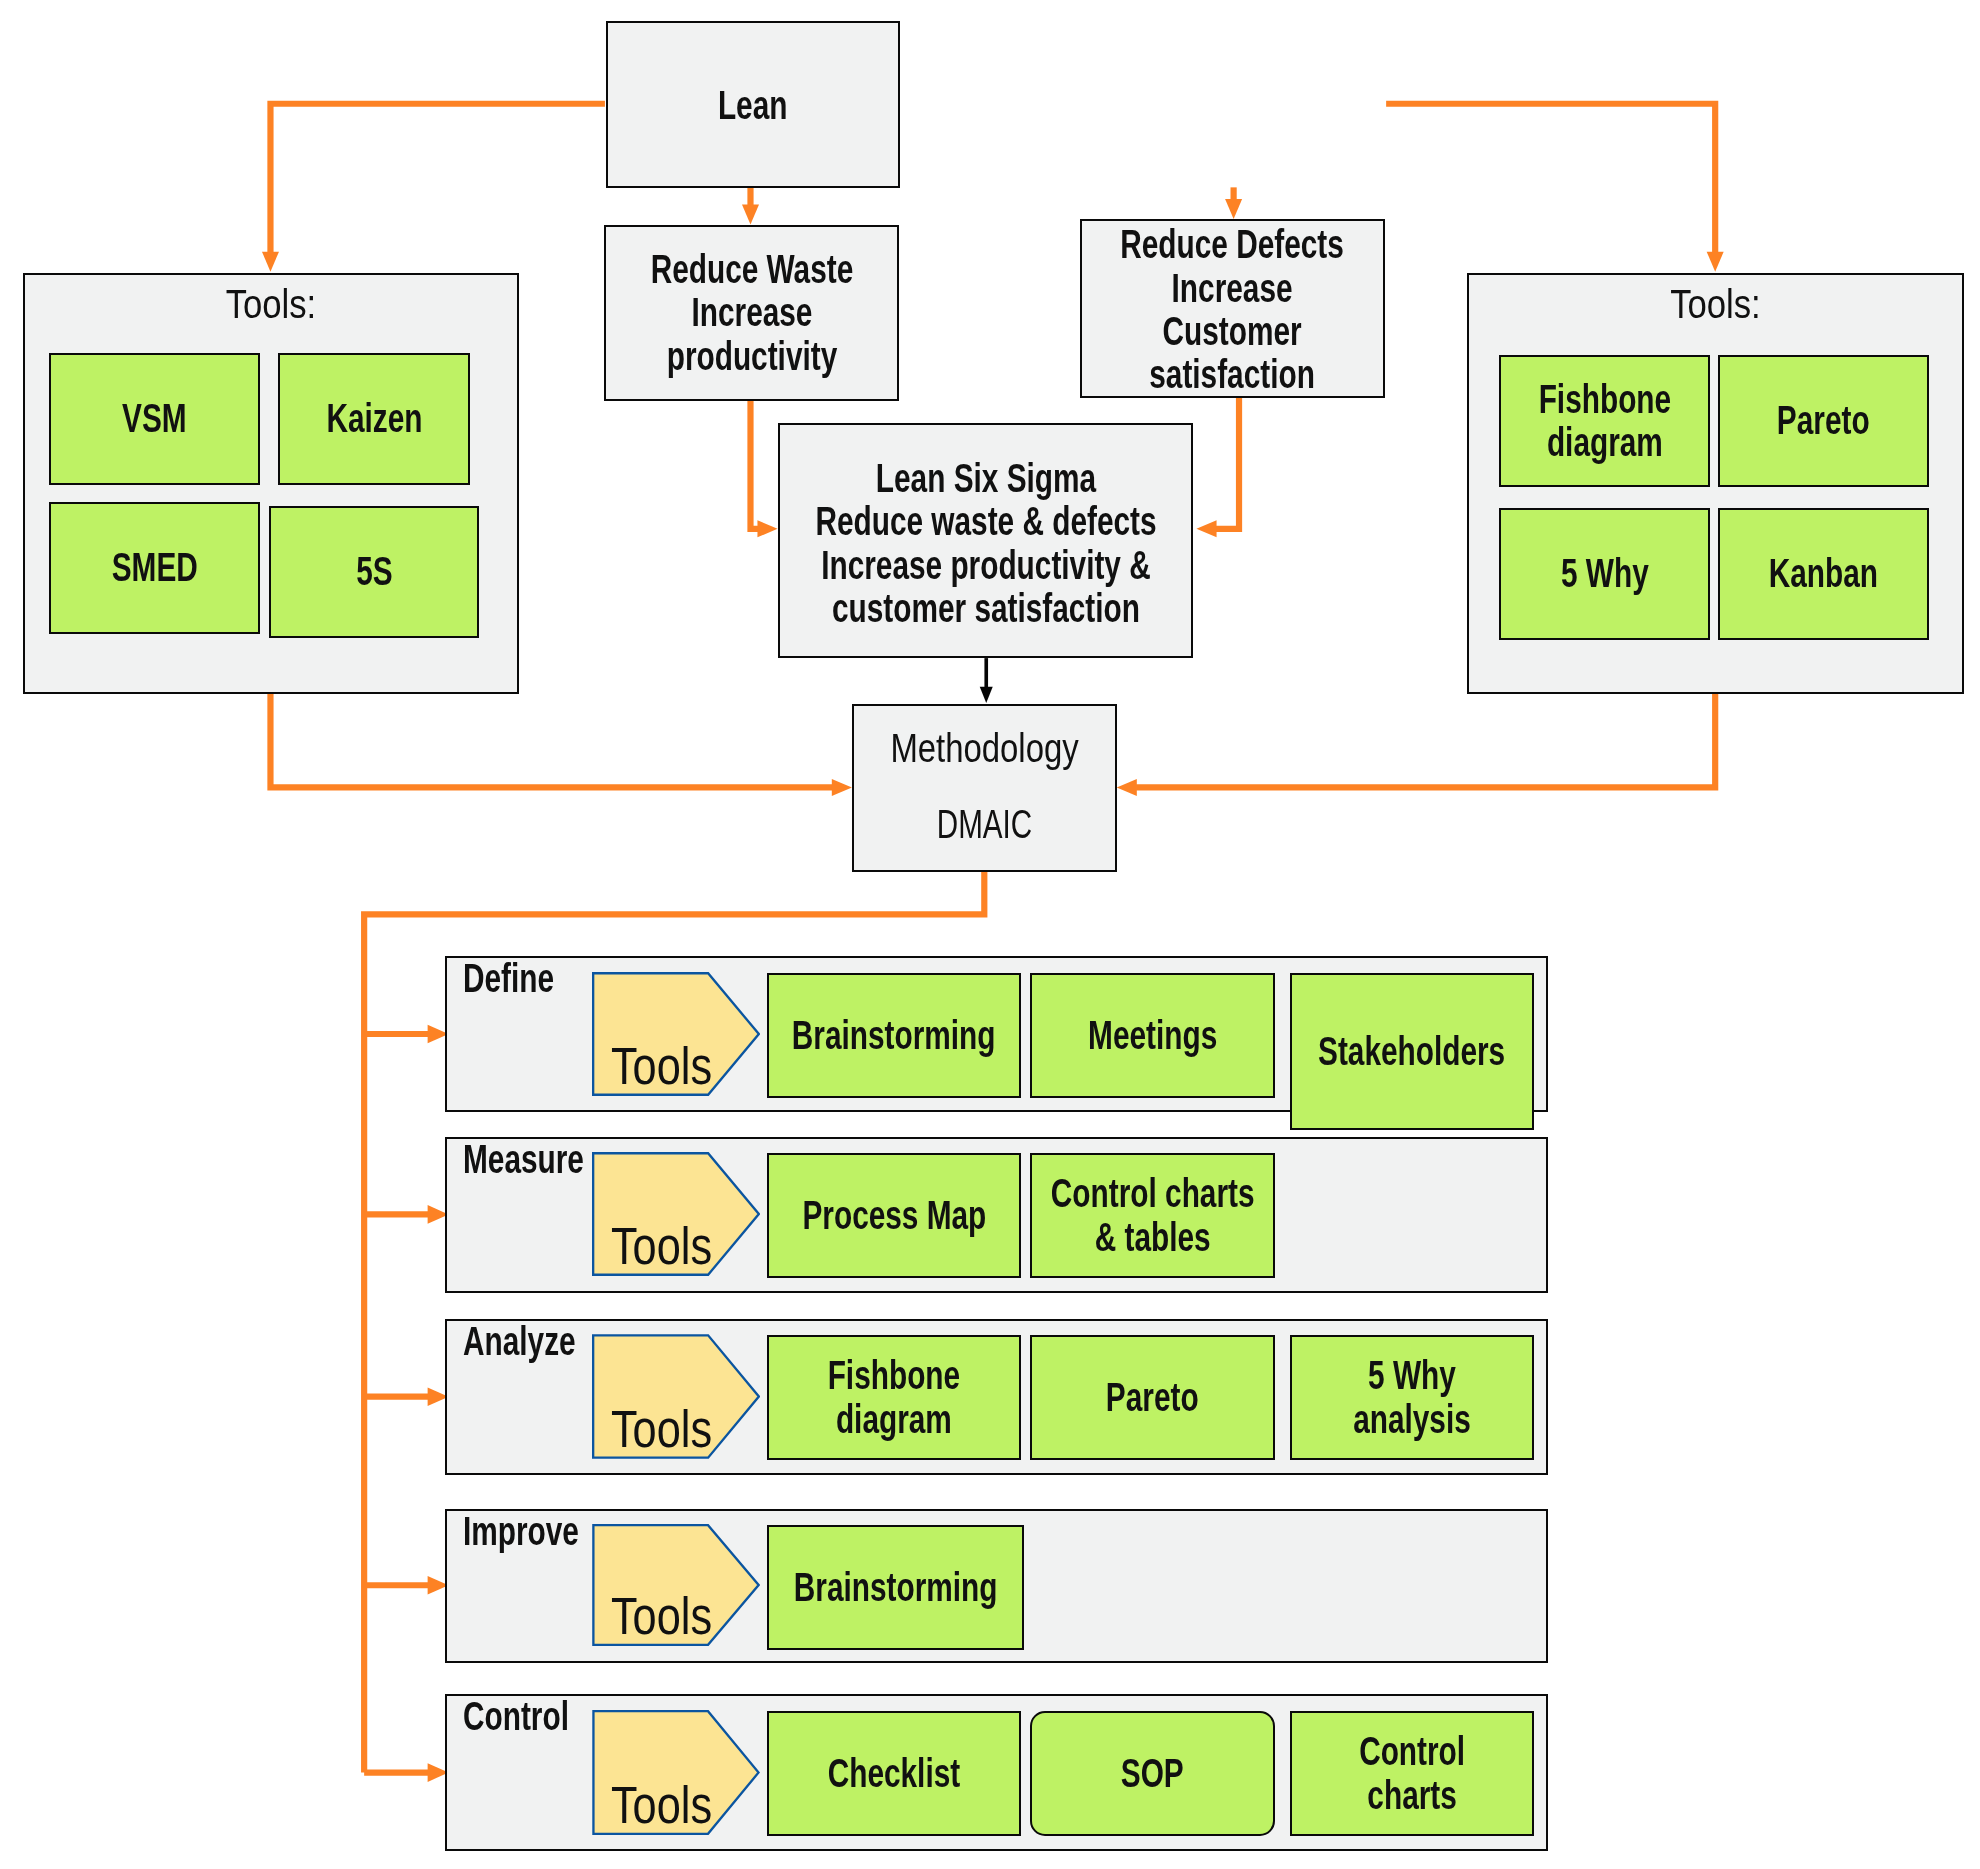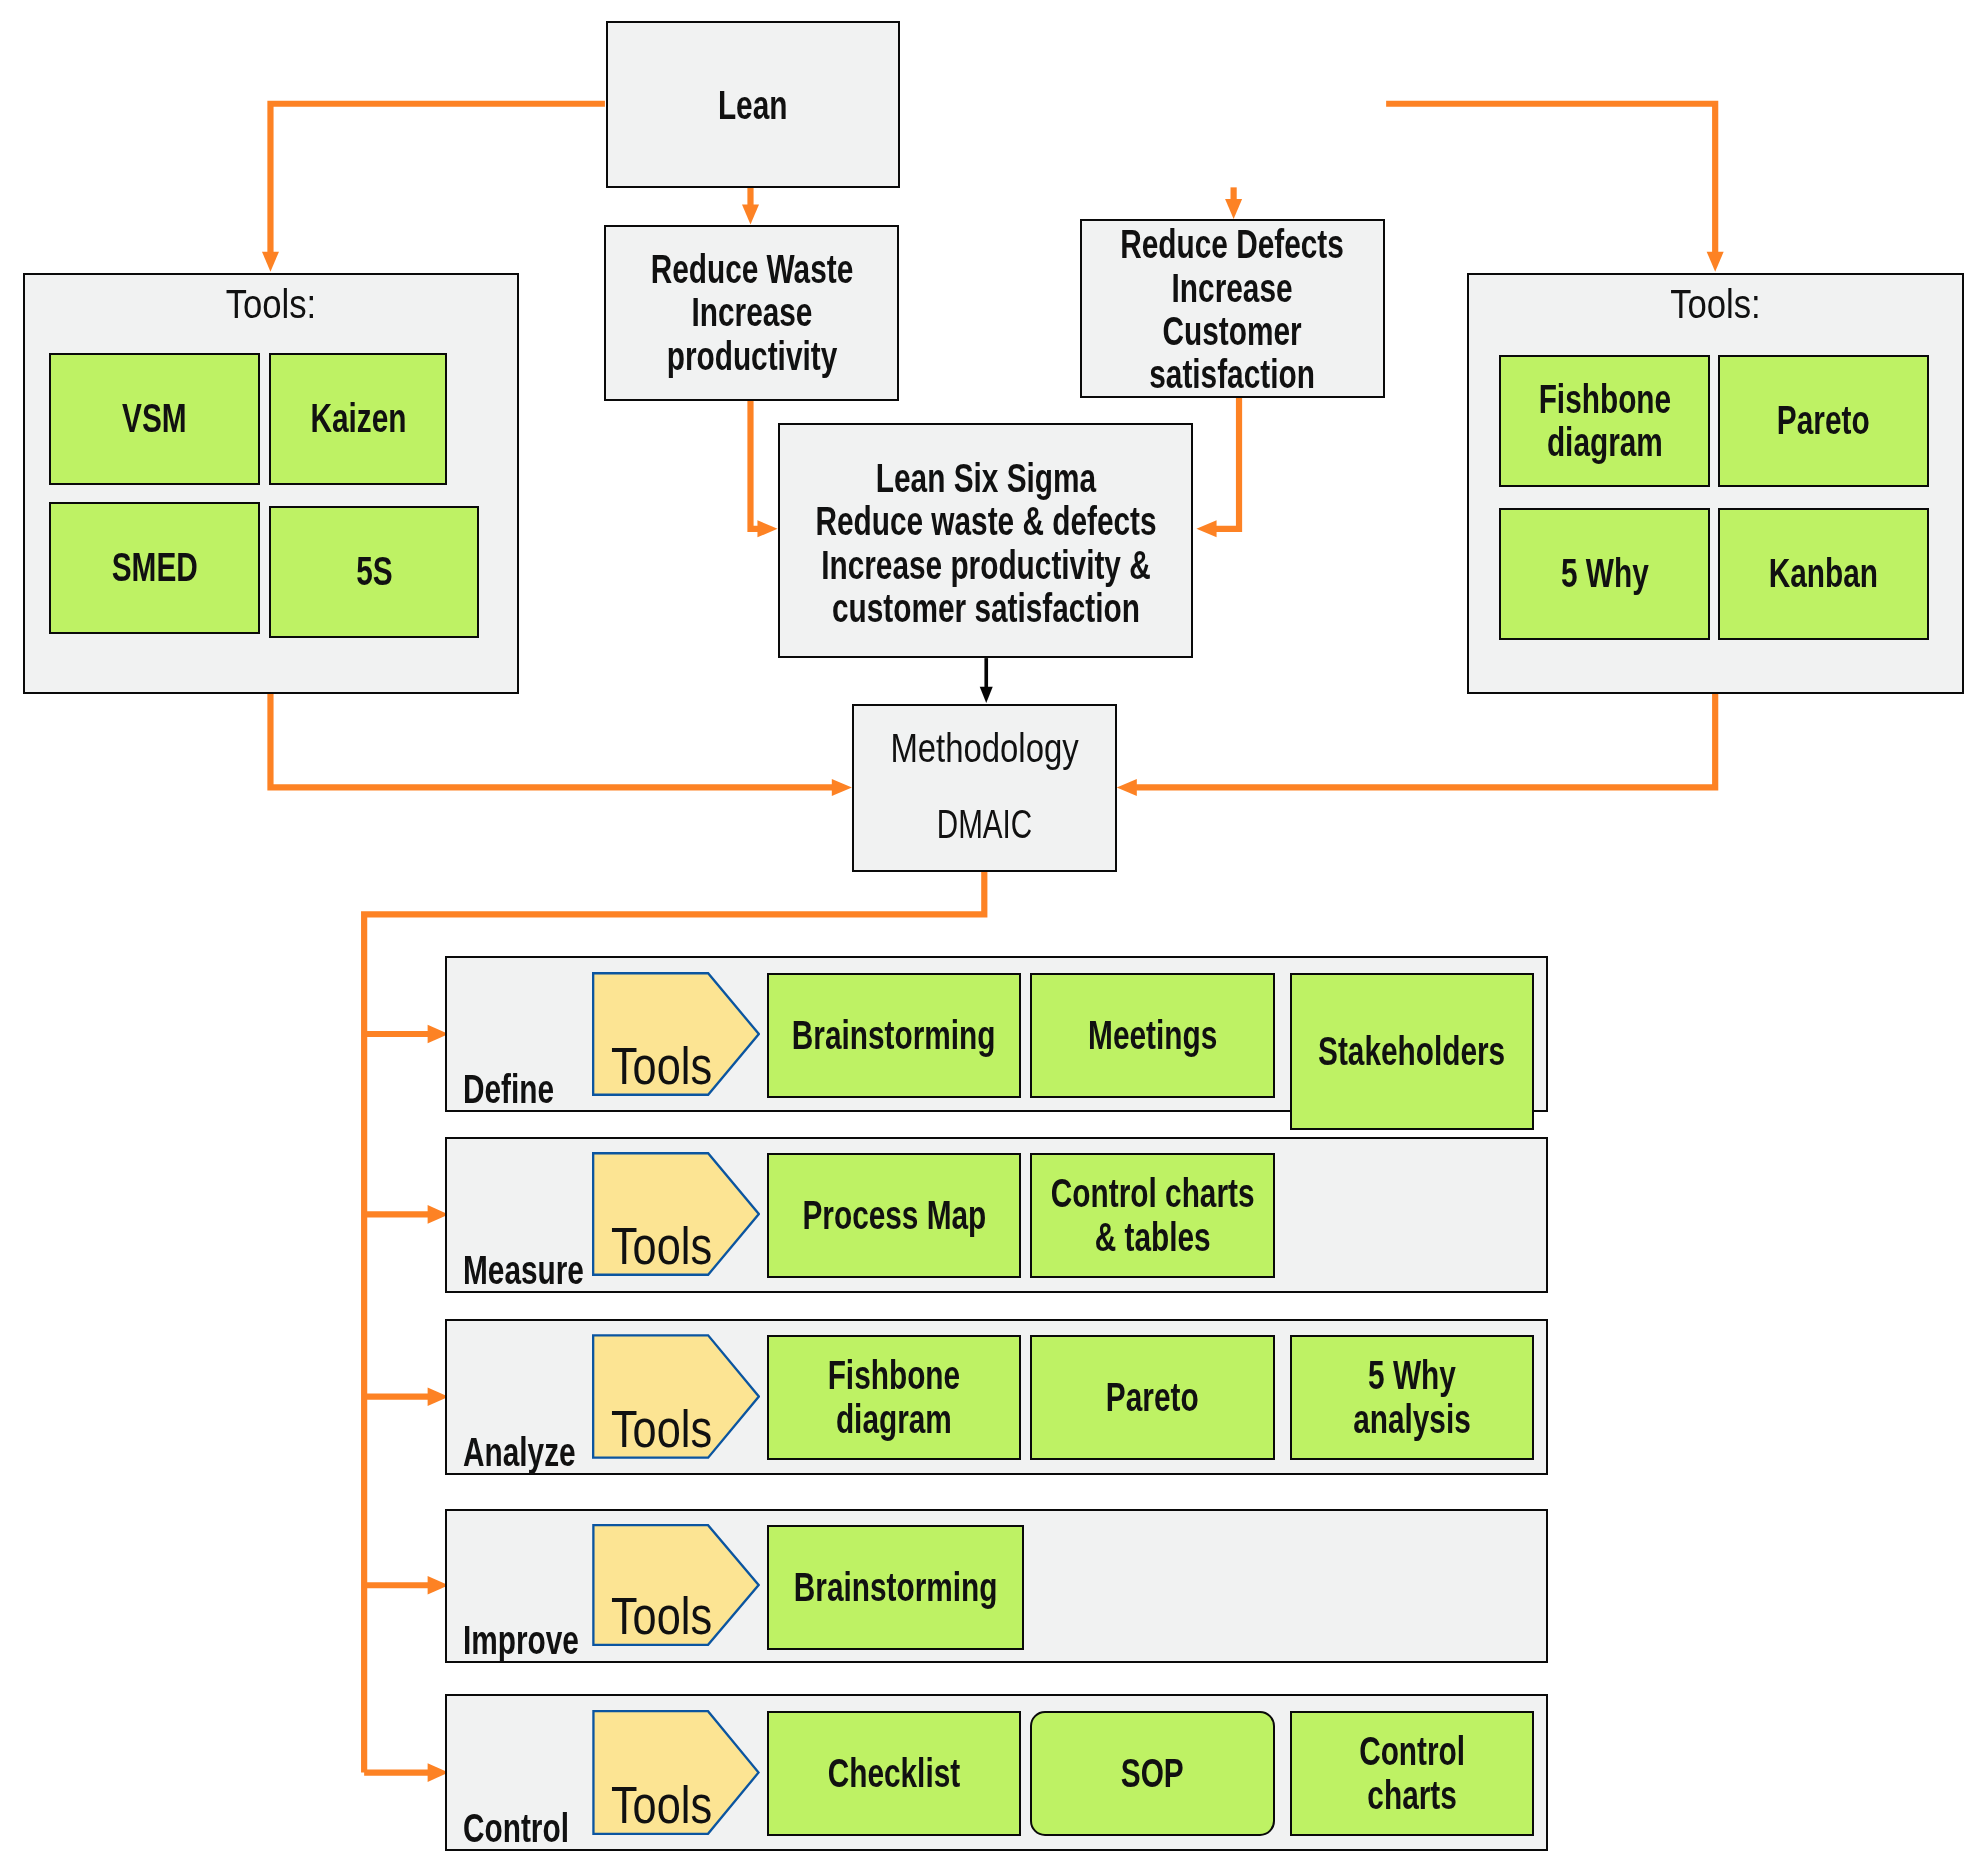--- a/index.html
+++ b/index.html
@@ -15,21 +15,21 @@
   .box > span{font-weight:bold;font-size:40px;line-height:1.085;white-space:pre;position:relative;top:0px;
        display:block;width:max-content;transform:scaleX(0.745);transform-origin:center center;}
   .box > span.reg{font-weight:400;transform:scaleX(0.822);}
   .box > span.narrow{transform:scaleX(0.74);}
   .box.mstack{flex-direction:column;gap:32px;}
   .wbox{background:#bef264;}
   .panel{position:absolute;box-sizing:border-box;background:var(--box-fill);border:2.3px solid var(--box-border);}
   .ptitle{position:absolute;left:0;width:100%;text-align:center;font-weight:400;
        font-size:40px;line-height:40px;transform:scaleX(0.866);}
   .row{position:absolute;box-sizing:border-box;background:var(--box-fill);border:2.7px solid var(--box-border);}
-  .rlabel{position:absolute;display:flex;align-items:flex-end;justify-content:flex-start;}
+  .rlabel{position:absolute;display:flex;align-items:flex-start;justify-content:flex-start;}
   .rlabel > span{font-weight:bold;font-size:40px;display:block;
        transform:scaleX(0.745);transform-origin:left center;}
   .pent{position:absolute;}
   .pent svg{position:absolute;left:0;top:0;}
   .pent .ptxt{position:absolute;left:0;top:0;height:100%;display:flex;align-items:flex-end;
               justify-content:center;}
   .pent .ptxt > span{font-weight:400;font-size:51px;display:block;
        transform:scaleX(0.85);transform-origin:center center;}
   svg#conns{position:absolute;left:0;top:0;width:1981px;height:1869px;}
 </style>
@@ -99,21 +99,21 @@
     <span class="reg" style="top:-1.5px;">Methodology</span>
     <span class="reg narrow" style="top:-1.5px;">DMAIC</span>
   </div>
 
   <div class="panel" style="left:22.5px;top:273px;width:496px;height:421px;">
     <div class="ptitle" style="top:9.3px;">Tools:</div>
   </div>
   <div class="box wbox" style="left:49px;top:353px;width:211px;height:132px;">
     <span>VSM</span>
   </div>
-  <div class="box wbox" style="left:269px;top:353px;width:178px;height:132px;">
+  <div class="box wbox" style="left:278px;top:353px;width:192px;height:132px;">
     <span>Kaizen</span>
   </div>
   <div class="box wbox" style="left:49px;top:502px;width:211px;height:132px;">
     <span>SMED</span>
   </div>
   <div class="box wbox" style="left:269px;top:506px;width:210px;height:132px;">
     <span>5S</span>
   </div>
 
   <div class="panel" style="left:1467px;top:273px;width:497px;height:421px;">

